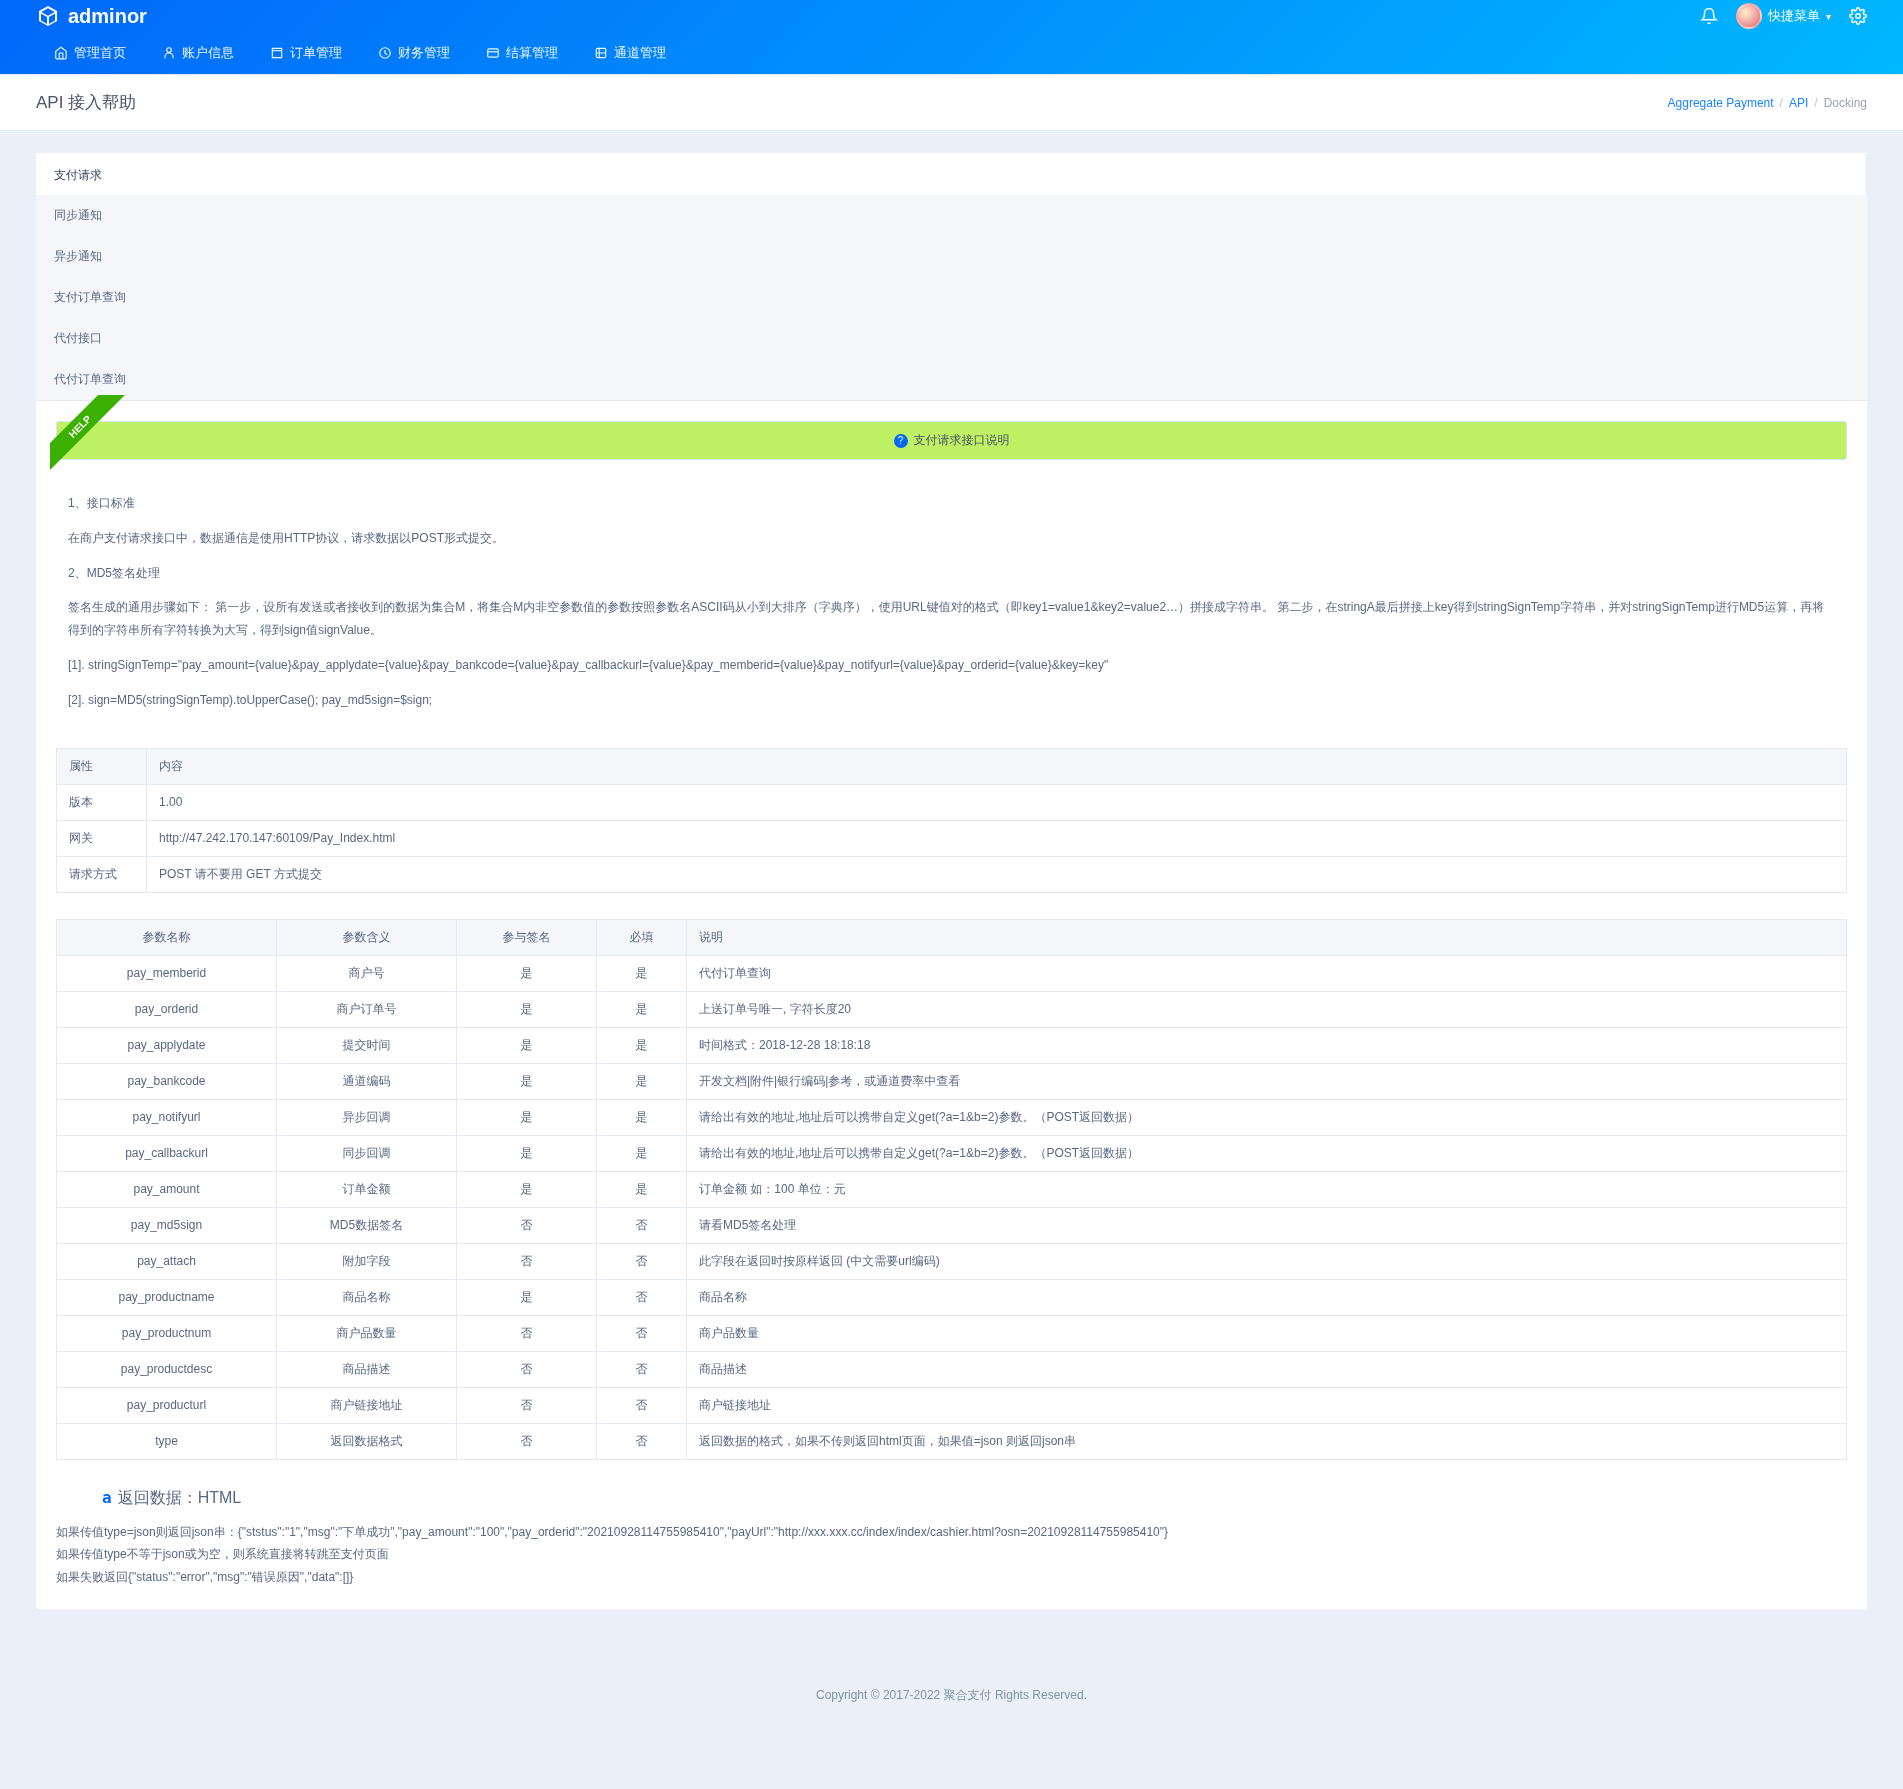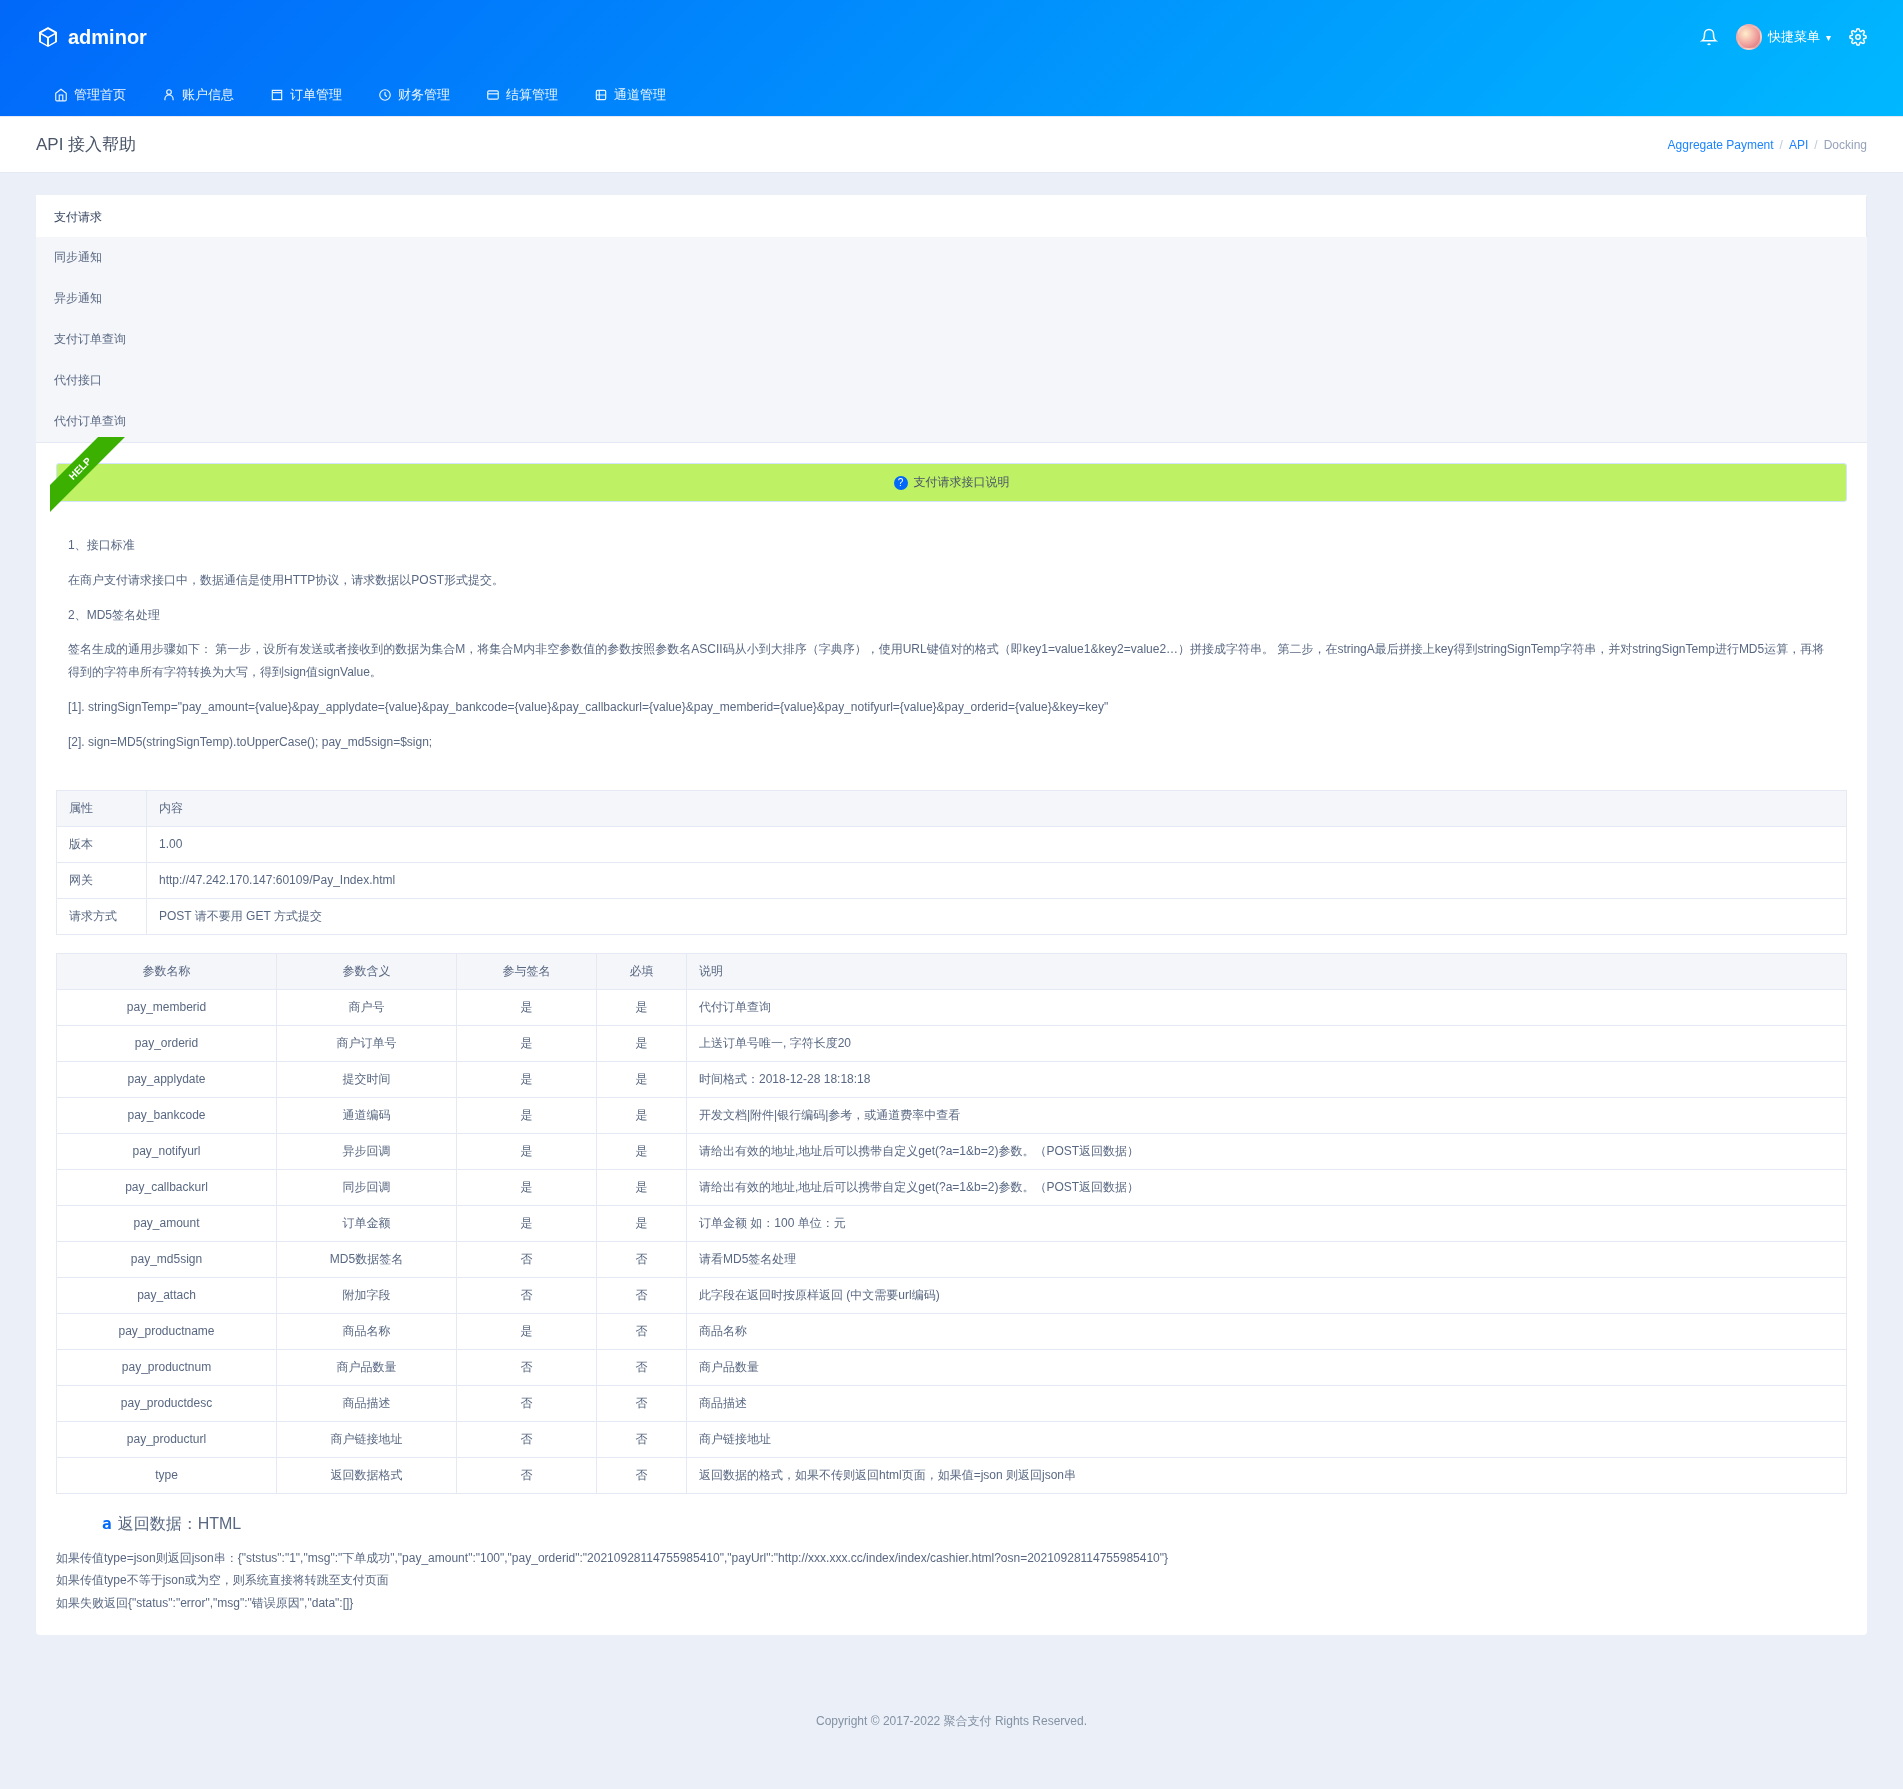--- a/index.html
+++ b/index.html
@@ -1,19 +1,19 @@
 <!DOCTYPE html>
 <html><head>
 <meta charset="utf-8">
 <style>
 * { margin: 0; padding: 0; box-sizing: border-box; }
 body { font-family: -apple-system, "Segoe UI", "Microsoft YaHei", sans-serif; background: #ebeff7; color: #3b4863; font-size: 13px; }
 
 .header { background: linear-gradient(135deg, #0168fa 0%, #00b8ff 100%); color: #fff; }
-.header-top { display: flex; align-items: center; justify-content: space-between; padding: 24px 36px; }
+.header-top { display: flex; align-items: center; justify-content: space-between; padding: 3px 36px; }
 .logo { display: flex; align-items: center; gap: 8px; font-size: 20px; font-weight: 600; }
 .logo-icon { width: 24px; height: 24px; }
 .header-right { display: flex; align-items: center; gap: 18px; }
 .bell-icon, .gear-icon { width: 18px; height: 18px; cursor: pointer; }
 .user { display: flex; align-items: center; gap: 6px; cursor: pointer; font-size: 13px; }
 .avatar { width: 26px; height: 26px; border-radius: 50%; background: radial-gradient(circle at 35% 35%, #fec, #e99 60%, #c66); border: 2px solid rgba(255,255,255,.3); }
 .caret { font-size: 10px; }
 
 .nav { display: flex; padding: 0 36px; gap: 0; }
 .nav-item { display: flex; align-items: center; gap: 6px; padding: 12px 18px; font-size: 13px; cursor: pointer; opacity: .92; }
@@ -38,21 +38,21 @@
 .ribbon span { position: absolute; display: block; width: 120px; padding: 4px 0; background: #3bb001; color: #fff; font-size: 10px; text-align: center; transform: rotate(-45deg); left: -30px; top: 22px; font-weight: 600; }
 
 .tab-pane { position: relative; padding-top: 20px; }
 
 .callout { border: 1px solid #d3e4ff; background: #bef264; border-radius: 3px; padding: 10px 14px; text-align: center; font-size: 12px; color: #4a5568; margin-bottom: 16px; }
 .callout .q { display: inline-block; width: 14px; height: 14px; border-radius: 50%; background: #0168fa; color: #fff; font-size: 10px; line-height: 14px; text-align: center; margin-right: 6px; }
 
 .desc { font-size: 12px; color: #596882; line-height: 1.9; padding: 4px 0 24px; }
 .desc p { margin: 12px; }
 
-table { width: 100%; border-collapse: collapse; font-size: 12px; margin-bottom: 18px; }
+table { width: 100%; border-collapse: collapse; font-size: 12px; margin-bottom: 26px; }
 th, td { border: 1px solid #e4e9f3; padding: 9px 12px; text-align: left; color: #596882; }
 th { background: #f5f6fa; font-weight: 500; }
 .t1 th:first-child, .t1 td:first-child { width: 90px; }
 .t2 th, .t2 td { text-align: center; }
 .t2 th:last-child, .t2 td:last-child { text-align: left; }
 .t2 th:nth-child(1), .t2 td:nth-child(1) { width: 220px; }
 .t2 th:nth-child(2), .t2 td:nth-child(2) { width: 180px; }
 .t2 th:nth-child(3), .t2 td:nth-child(3) { width: 140px; }
 .t2 th:nth-child(4), .t2 td:nth-child(4) { width: 90px; }
 

